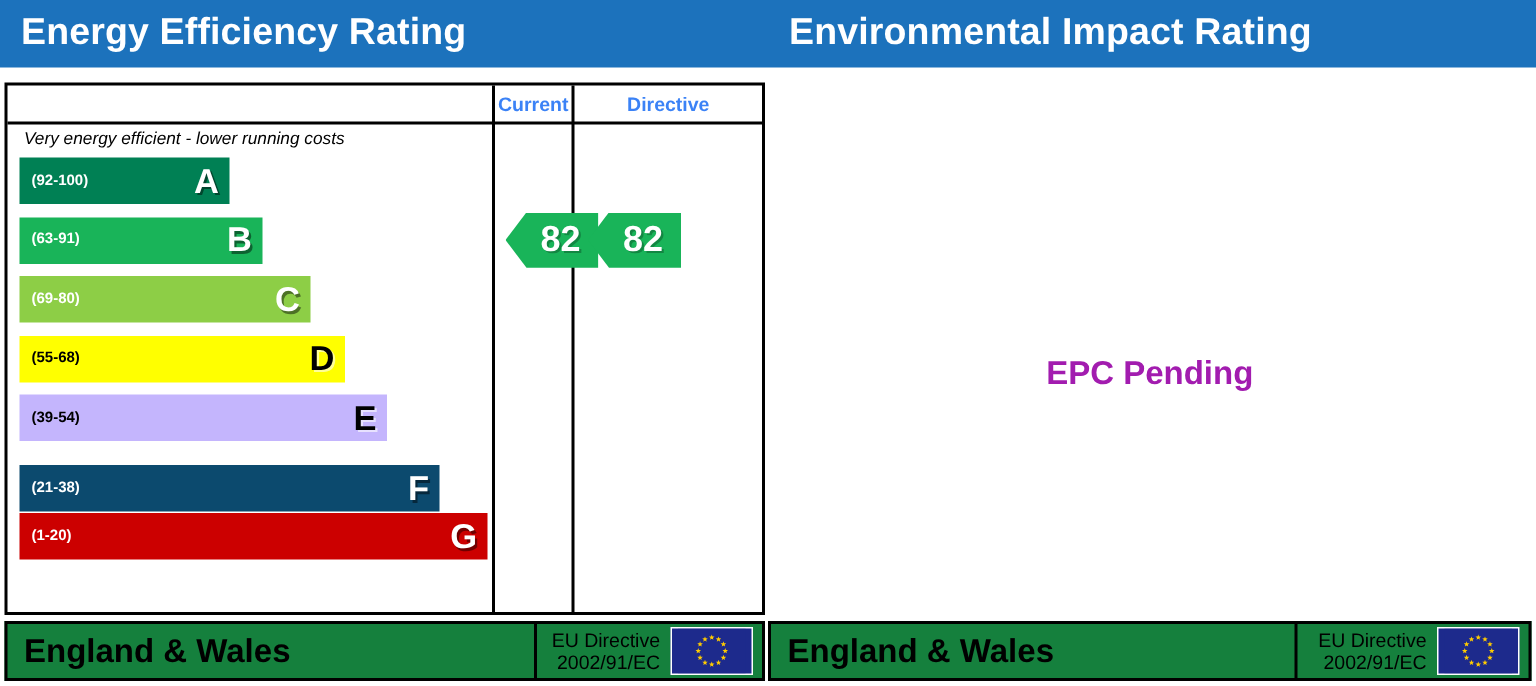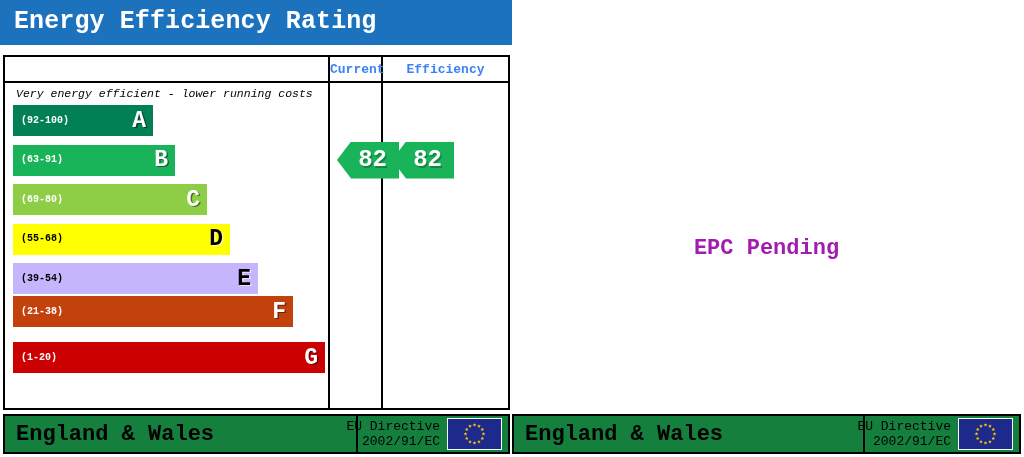--- a/index.html
+++ b/index.html
@@ -14,21 +14,20 @@
     font-family: "Liberation Sans", sans-serif;
     -webkit-font-smoothing: antialiased;
     overflow: hidden;
   }
 
   .epc-root {
     position: relative;
     width: 1024px;
     height: 338px;
     box-sizing: border-box;
-    font-family: Liberation Mono, monospace;
   }
 
   
   .panel {
     position: absolute;
     top: 0;
     width: 512px;
     height: 457px;
     box-sizing: border-box;
   }
@@ -266,21 +265,21 @@
       <div class="header-title">Energy Efficiency Rating</div>
     </div>
 
     <div class="body-frame">
 
       <div class="table-head-rule"></div>
       <div class="col-divider d1"></div>
       <div class="col-divider d2"></div>
 
       <div class="col-head current">Current</div>
-      <div class="col-head potential">Efficiency</div>
+      <div class="col-head potential">Directive</div>
 
       <div class="caption caption-top">Very energy efficient - lower running costs</div>
 
       <div class="bands">
           <div class="band" style="top: 0px; width: 140px; background: rgb(0, 128, 84);">
             <span class="band-range">(92-100)</span>
             <span class="band-letter">A</span>
           </div>
           <div class="band" style="top: 39.5px; width: 162px; background: rgb(25, 180, 89);">
             <span class="band-range">(63-91)</span>
@@ -291,21 +290,21 @@
             <span class="band-letter">C</span>
           </div>
           <div class="band dark-text" style="top: 118.5px; width: 217px; background: rgb(255, 255, 0);">
             <span class="band-range">(55-68)</span>
             <span class="band-letter">D</span>
           </div>
           <div class="band dark-text" style="top: 158px; width: 245px; background: #c4b5fd;">
             <span class="band-range">(39-54)</span>
             <span class="band-letter">E</span>
           </div>
-          <div class="band" style="top: 191px; width: 280px; background: #c2410c;">
+          <div class="band" style="top: 205px; width: 280px; background: #0c4a6e;">
             <span class="band-range">(21-38)</span>
             <span class="band-letter">F</span>
           </div>
           <div class="band" style="top: 237px; width: 312px; background: rgb(204, 0, 0);">
             <span class="band-range">(1-20)</span>
             <span class="band-letter">G</span>
           </div>
         </div>
 
       <div class="arrow current" style="top: 84.5px; background: rgb(25, 180, 89);">
@@ -342,20 +341,23 @@
               <path d="M24.00,7.01L24.64,8.72L26.47,8.80L25.04,9.95L25.53,11.71L24.00,10.70L22.47,11.71L22.96,9.95L21.53,8.80L23.36,8.72Z"></path>
             </g>
         </svg>
       </div>
     </div>
 
   </div>
 
   <div class="panel panel-right">
 
+    <div class="header-bar">
+      <div class="header-title">Environmental Impact Rating</div>
+    </div>
 
     <div class="body-frame-right">
       <div class="pending-note">EPC Pending</div>
     </div>
 
     <div class="footer footer-right">
       <div class="footer-sep" style="left:349px;"></div>
       <div class="footer-region">England &amp; Wales</div>
       <div class="footer-directive">
         <div>EU Directive</div>

